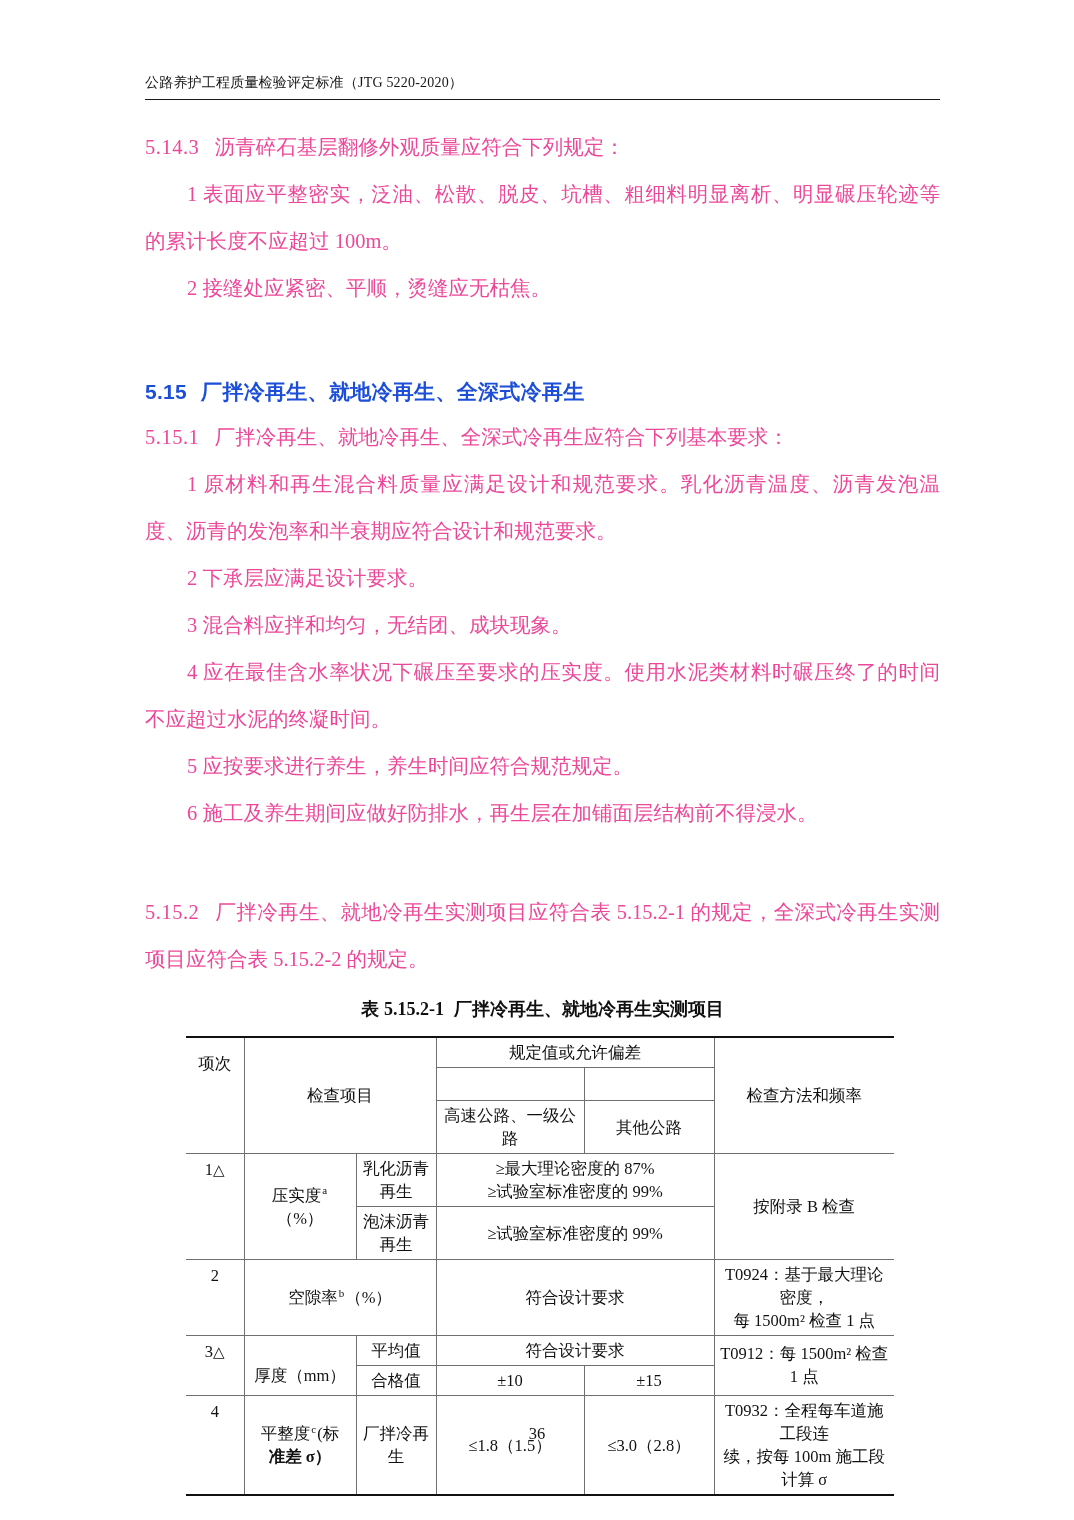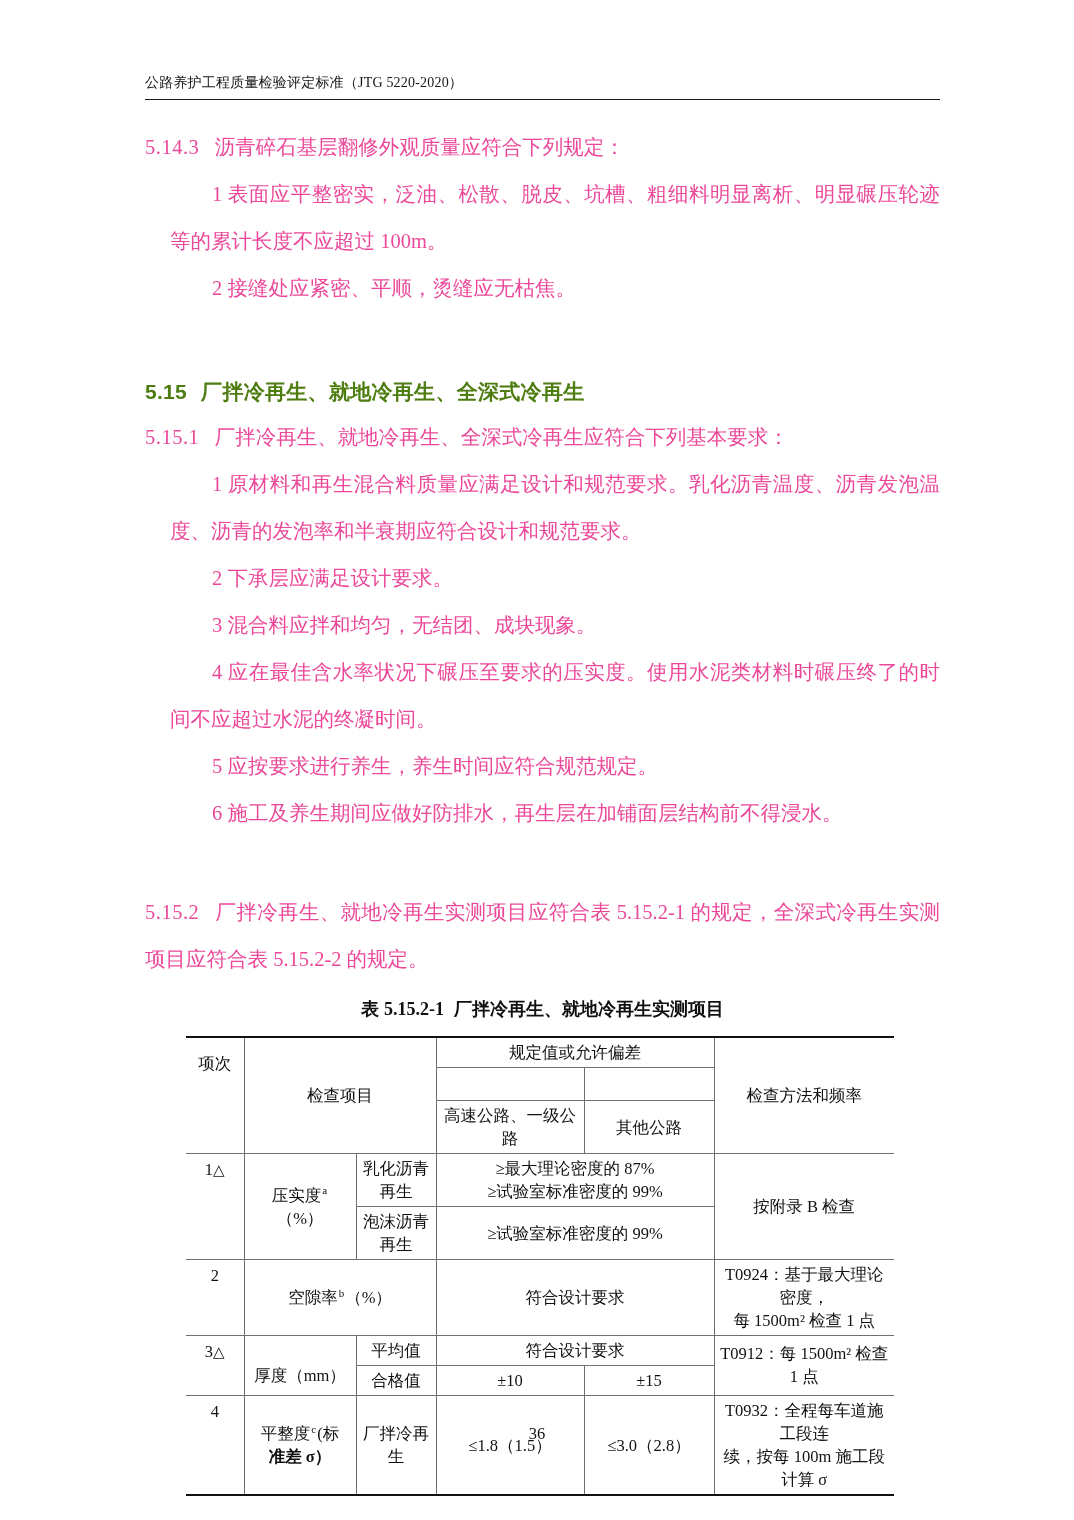--- a/index.html
+++ b/index.html
@@ -56,36 +56,35 @@
     line-height: 47px;
     text-align: justify;
     text-justify: inter-ideograph;
     color: #ec4899;
   }
   p.clause {
     text-indent: 0;
   }
   p.item {
     text-indent: 42px;
-    margin-left: 25px;
   }
   .num-lead {
     font-family: "Liberation Serif", "DejaVu Serif", serif;
     letter-spacing: 0.5px;
   }
   .gap-md { height: 52px; }
   .gap-lg { height: 58px; }
 
   h2.section-heading {
     margin: 0;
     font-family: "Liberation Sans", "DejaVu Sans", sans-serif;
     font-size: 21px;
     font-weight: bold;
     line-height: 44px;
-    color: #4d7c0f;
+    color: #1d4ed8;
     letter-spacing: 0.3px;
   }
   h2.section-heading .sec-no {
     margin-right: 14px;
   }
 
   
   .table-caption {
     position: absolute;
     left: 145px;

